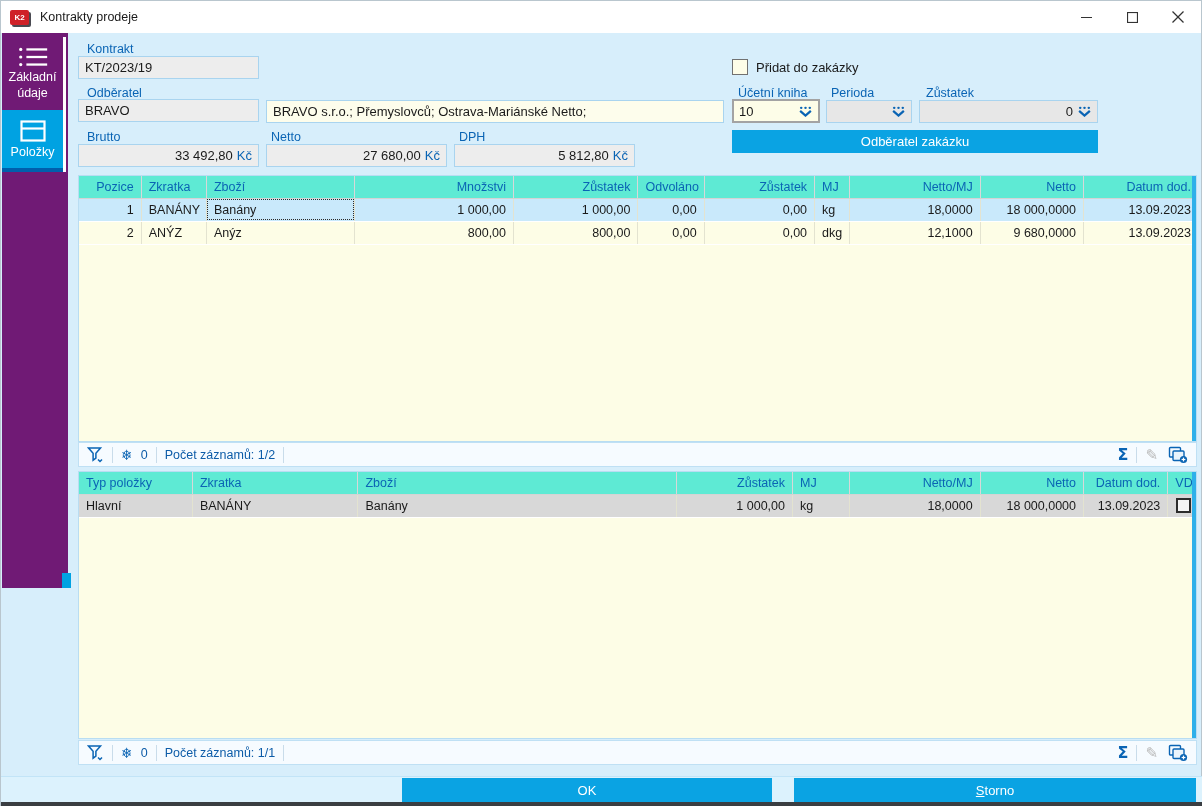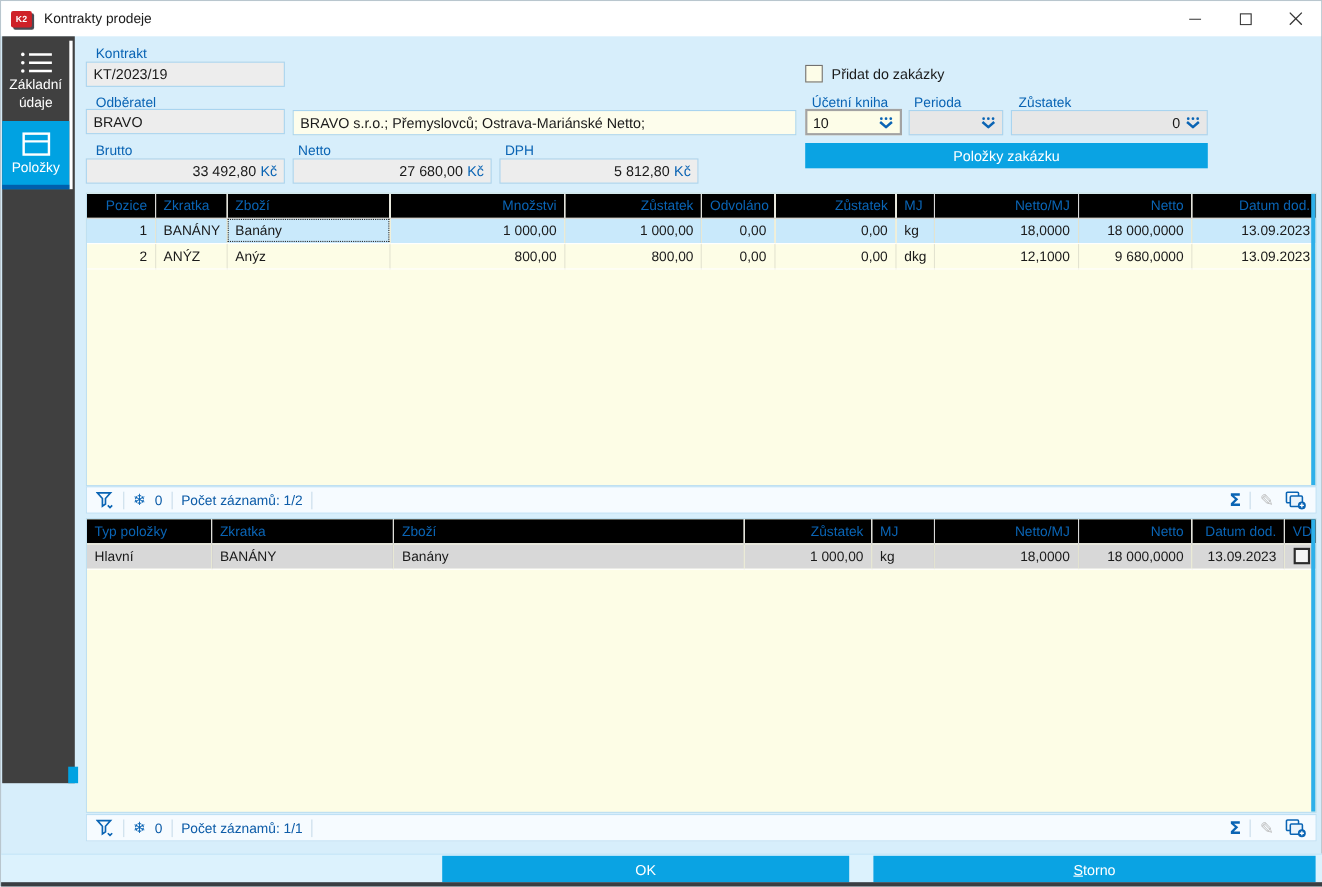--- a/index.html
+++ b/index.html
@@ -12,21 +12,21 @@
   .titlebar { position:absolute; left:0; top:0; width:100%; height:32px; background:#ffffff;
               display:flex; align-items:center; }
   .app-icon { width:19px; height:15px; margin-left:9px; background:#cf2128; border-radius:2px;
               color:#fff; font-size:8px; font-weight:bold; display:flex; align-items:center;
               justify-content:center; box-shadow:2px 2px 0 #4a4a52; }
   .win-title { margin-left:11px; font-size:12.5px; color:#1a1a1a; }
   .win-controls { position:absolute; right:0; top:0; height:32px; display:flex; }
   .win-btn { width:46px; height:32px; display:flex; align-items:center; justify-content:center; }
 
   
-  .sidebar { position:absolute; left:1px; top:32px; width:66px; height:679px; background:#404040; }
+  .sidebar { position:absolute; left:1px; top:32px; width:66px; height:555px; background:#701a75; }
   .side-items { position:absolute; left:0; top:4px; width:64px; border-right:3px solid #ffffff; }
   .side-item { width:100%; color:#fff; display:flex; flex-direction:column; align-items:center;
                justify-content:center; text-align:center; line-height:1.3; font-size:12.5px;
                padding:8px 2px; cursor:default; }
   .side-item.active { background:#00a2e2; border-bottom:4px solid #005fac; }
   .side-item .lbl { width:60px; }
   .side-scroll { position:absolute; right:-3px; bottom:0; width:9px; height:15px; background:#00a2e2; }
 
   
   .flabel { position:absolute; color:#0a64b4; font-size:12.5px; white-space:nowrap; }
@@ -42,21 +42,21 @@
   .combo .val.right { text-align:right; padding-right:4px; }
   .checkbox { position:absolute; width:16px; height:16px; background:#fdfde8; border:1px solid #717171; }
   .btn-cyan { position:absolute; background:#0aa3e3; color:#fff; display:flex; align-items:center;
               justify-content:center; font-size:13px; cursor:default; }
 
   
   .grid-wrap { position:absolute; left:77px; width:1119px; background:#fdfde6;
                border:1px solid #b9ddf2; overflow:hidden; }
   .grid-wrap .vscroll { position:absolute; top:0; right:0; width:4px; height:100%; background:#2eb0ea; }
   table.grid { border-collapse:collapse; table-layout:fixed; width:1119px; font-size:12.5px; }
-  table.grid th { background:#000000; color:#0a64b4; font-weight:normal; height:22px;
+  table.grid th { background:#5eead4; color:#0a64b4; font-weight:normal; height:22px;
                   border-right:1px solid #d8d8d8; border-bottom:1px solid #d4d4d4;
                   padding:1px 7px; white-space:nowrap; overflow:hidden; }
   table.grid td { height:23px; border-right:1px solid rgba(110,110,110,0.18);
                   border-bottom:1px solid #ffffff; padding:0 7px; white-space:nowrap; overflow:hidden; }
   table.grid th:last-child, table.grid td:last-child { border-right:none; }
   .al { text-align:left; } .ar { text-align:right; } .ac { text-align:center; }
   tr.sel-blue td { background:#c9e9fb; }
   tr.sel-gray td { background:#d8d8d8; }
   tr.row-cream td { background:#fdfde6; }
   td.focus-cell { outline:1px dotted #2b2b2b; outline-offset:-2px; background:#d2ecfc; }
@@ -181,21 +181,21 @@
   </div>
   <div class="field right" style="left:265px; top:143px; width:181px;">
     <span>27 680,00</span>
     <span class="kc">Kč</span>
   </div>
   <div class="field right" style="left:453px; top:143px; width:181px;">
     <span>5 812,80</span>
     <span class="kc">Kč</span>
   </div>
 
-  <div class="btn-cyan" style="left:731px; top:129px; width:366px; height:23px;">Položky zakázku</div>
+  <div class="btn-cyan" style="left:731px; top:129px; width:366px; height:23px;">Odběratel zakázku</div>
 
   <div class="grid-wrap" style="top:174px; height:267px;">
     <table class="grid">
       <colgroup>
         <col style="width:62px">
           <col style="width:65px">
           <col style="width:148px">
           <col style="width:158px">
         <col style="width:124px">
           <col style="width:66px">

